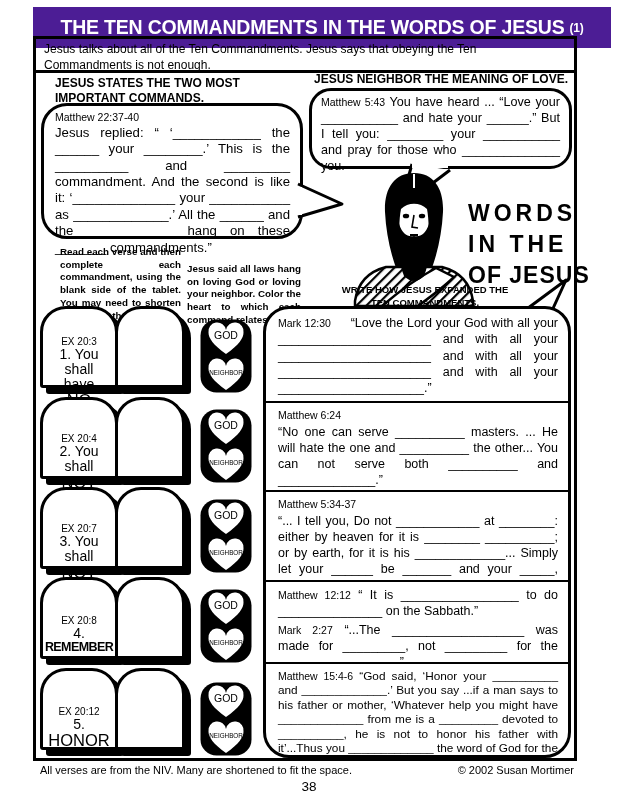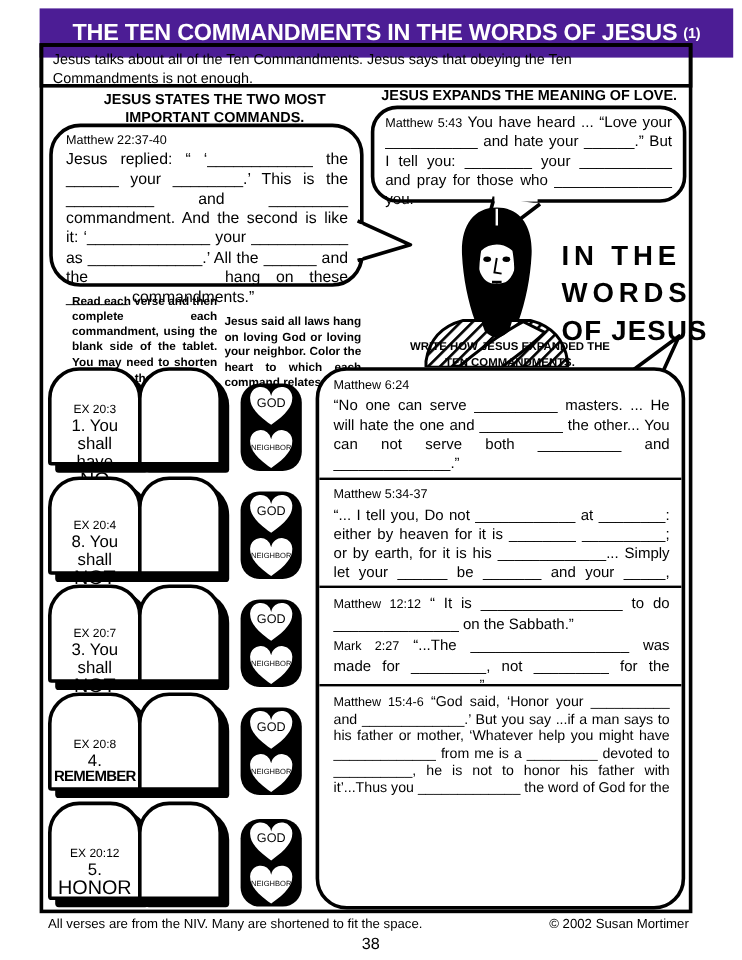--- a/index.html
+++ b/index.html
@@ -25,21 +25,21 @@
     border: 3px solid #000; pointer-events: none;
   }
   .intro-box {
     position: absolute; left: 33px; top: 36px; width: 544px; height: 37px;
     border: 3px solid #000; padding: 3px 8px 0 8px;
     font-size: 12px; line-height: 1.3;
   }
 
   .header-left {
     position: absolute; left: 55px; top: 76px; width: 248px;
-    text-align: center; font-weight: bold; font-size: 12px; line-height: 1.25;
+    font-weight: bold; font-size: 12px; line-height: 1.25;
   }
   .header-right {
     position: absolute; left: 312px; top: 72px; width: 258px;
     text-align: center; font-weight: bold; font-size: 12px;
   }
 
   
   .bubble {
     position: absolute; background: #fff; border: 3px solid #000;
     text-align: justify;
@@ -121,21 +121,21 @@
     <span class="suffix">(1)</span>
   </div>
 
   <div class="intro-box">
     <div>Jesus talks about all of the Ten Commandments. Jesus says that obeying the Ten Commandments is not enough.</div>
   </div>
 
   <div class="frame"></div>
 
   <div class="header-left">JESUS STATES THE TWO MOST IMPORTANT COMMANDS.</div>
-  <div class="header-right">JESUS EXPANDS THE MEANING OF LOVE.</div>
+  <div class="header-right">JESUS NEIGHBOR THE MEANING OF LOVE.</div>
 
   <div class="bubble bubble-commands">
     <span class="bref-block">Matthew 22:37-40</span>
     <span>Jesus replied: “ ‘____________ the ______ your ________.’ This is the __________ and _________ commandment. And the second is like it: ‘______________ your ___________ as _____________.’ All the ______ and the ____________ hang on these _______ commandments.”</span>
   </div>
   <svg class="tail" style="left:298px; top:183px;" width="48" height="40" viewBox="0 0 48 40">
     <path d="M0,1 L44,21 L0,34" fill="#fff" stroke="#000" stroke-width="3" stroke-linejoin="round"></path>
     <rect x="0" y="4" width="4" height="28" fill="#fff"></rect>
   </svg>
 
@@ -169,22 +169,22 @@
     <ellipse cx="70" cy="46" rx="3.2" ry="2.3" fill="#000"></ellipse>
 
     <path d="M46,50 Q44,86 52,106 Q62,116 72,106 Q80,86 78,50 Q74,68 62,66 Q50,68 46,50 Z" fill="#000"></path>
     <ellipse cx="62" cy="61" rx="7" ry="4.5" fill="#fff"></ellipse>
 
     <path d="M62,45 L60,57 L66,58" fill="none" stroke="#000" stroke-width="1.6"></path>
     <line x1="58" y1="65" x2="66" y2="65" stroke="#000" stroke-width="2"></line>
   </svg>
 
   <div class="words-of-jesus">
+    <div>WORDS</div>
     <div>IN THE</div>
-    <div>WORDS</div>
     <div style="letter-spacing:1px">OF JESUS</div>
   </div>
 
   <div class="write-prompt">WRITE HOW JESUS EXPANDED THE TEN COMMANDMENTS.</div>
 
   <div class="instr-left">Read each verse and then complete each commandment, using the blank side of the tablet. You may need to shorten some to fit the space.</div>
   <div class="instr-right">Jesus said all laws hang on loving God or loving your neighbor. Color the heart to which each command relates.</div>
 
   <svg class="tail" style="left:512px; top:280px;" width="62" height="36" viewBox="0 0 62 36">
     <path d="M8,34 L54,0 L38,35" fill="#fff" stroke="#000" stroke-width="3" stroke-linejoin="round"></path>
@@ -198,21 +198,21 @@
       <div class="tabline">shall</div>
       <div class="tabline">have</div>
       <div class="tabline big">NO</div>
     </div>
     <div class="tab-page tab-right"></div>
   </div>
 
   <div class="tablet" style="top:397px">
     <div class="tab-page tab-left pad1">
       <div class="tabref">EX 20:4</div>
-      <div class="tabline">8. You</div>
+      <div class="tabline">2. You</div>
       <div class="tabline">shall</div>
       <div class="tabline big">NOT</div>
     </div>
     <div class="tab-page tab-right"></div>
   </div>
 
   <div class="tablet" style="top:487px">
     <div class="tab-page tab-left pad1">
       <div class="tabref">EX 20:7</div>
       <div class="tabline">3. You</div>
@@ -270,20 +270,24 @@
   </svg>
   <svg class="badge" style="top:681px" width="54" height="76" viewBox="0 0 54 76">
     <rect x="1.5" y="1.5" width="51" height="73" rx="16" fill="#000"></rect>
     <path d="M27,36 C14,27 9.5,20 9.5,14.5 a8.8,8.8 0 0 1 17.5,-2.5 a8.8,8.8 0 0 1 17.5,2.5 C44.5,20 40,27 27,36 Z" fill="#fff"></path>
     <path d="M27,72 C14,63 9.5,56 9.5,50.5 a8.8,8.8 0 0 1 17.5,-2.5 a8.8,8.8 0 0 1 17.5,2.5 C44.5,56 40,63 27,72 Z" fill="#fff"></path>
     <text x="27" y="21" text-anchor="middle" font-size="10.5" font-family="Liberation Sans, sans-serif">GOD</text>
     <text x="27" y="57" text-anchor="middle" font-size="6.3" font-family="Liberation Sans, sans-serif">NEIGHBOR</text>
   </svg>
 
   <div class="big-bubble">
+    <div class="vsec vsec1">
+      <span class="vref vref-gap">Mark 12:30</span>
+      <span>“Love the Lord your God with all your ______________________ and with all your ______________________ and with all your ______________________ and with all your _____________________.”</span>
+    </div>
     <div class="vsec vsec2">
       <span class="bref-block">Matthew 6:24</span>
       <span>“No one can serve __________ masters. ... He will hate the one and __________ the other... You can not serve both __________ and ______________.”</span>
     </div>
     <div class="vsec vsec3">
       <span class="bref-block">Matthew 5:34-37</span>
       <span>“... I tell you, Do not ____________ at ________: either by heaven for it is ________ __________; or by earth, for it is his _____________... Simply let your ______ be _______ and your _____, _____.”</span>
     </div>
     <div class="vsec vsec4">
       <div class="vpart">

